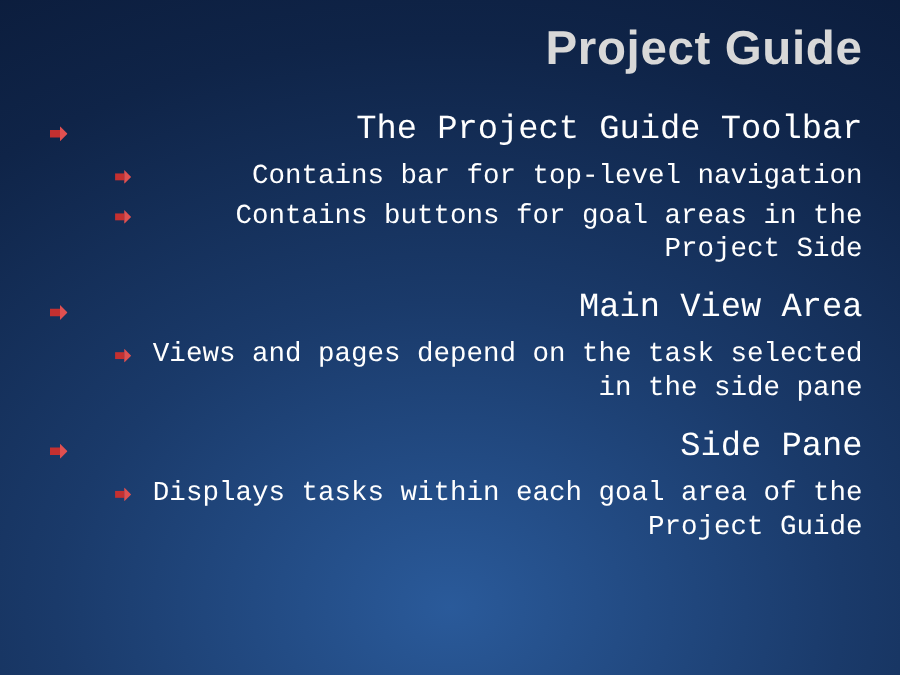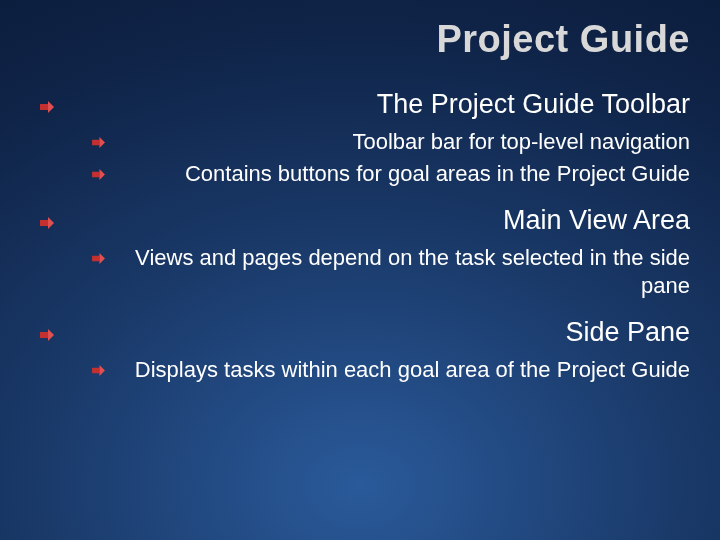--- a/index.html
+++ b/index.html
@@ -32,20 +32,21 @@
     list-style: none;
     padding: 0;
     margin: 0 0 0 10px;
   }
   ul.level1 > li {
     font-size: 27px;
     color: #ffffff;
     margin-bottom: 8px;
     position: relative;
     padding-left: 28px;
+    font-family: Liberation Mono, monospace;
   }
   ul.level2 {
     list-style: none;
     padding: 0;
     margin: 8px 0 18px 24px;
   }
   ul.level2 > li {
     font-size: 22px;
     color: #ffffff;
     line-height: 1.25;
@@ -80,30 +81,30 @@
       </span>
       <span>The Project Guide Toolbar</span>
       <ul class="level2">
         <li>
           <span class="bullet">
             <svg viewBox="0 0 14 12">
                 <rect x="0" y="3" width="8" height="6" fill="#c43030"></rect>
                 <polygon points="8,0 14,6 8,12" fill="#e05050"></polygon>
               </svg>
           </span>
-          <span>Toolbar bar for top-level navigation</span>
+          <span>Contains bar for top-level navigation</span>
         </li>
         <li>
           <span class="bullet">
             <svg viewBox="0 0 14 12">
                 <rect x="0" y="3" width="8" height="6" fill="#c43030"></rect>
                 <polygon points="8,0 14,6 8,12" fill="#e05050"></polygon>
               </svg>
           </span>
-          <span>Contains buttons for goal areas in the Project Guide</span>
+          <span>Contains buttons for goal areas in the Project Side</span>
         </li>
       </ul>
     </li>
 
     <li>
       <span class="bullet">
         <svg viewBox="0 0 14 12">
             <rect x="0" y="3" width="8" height="6" fill="#c43030"></rect>
             <polygon points="8,0 14,6 8,12" fill="#e05050"></polygon>
           </svg>

